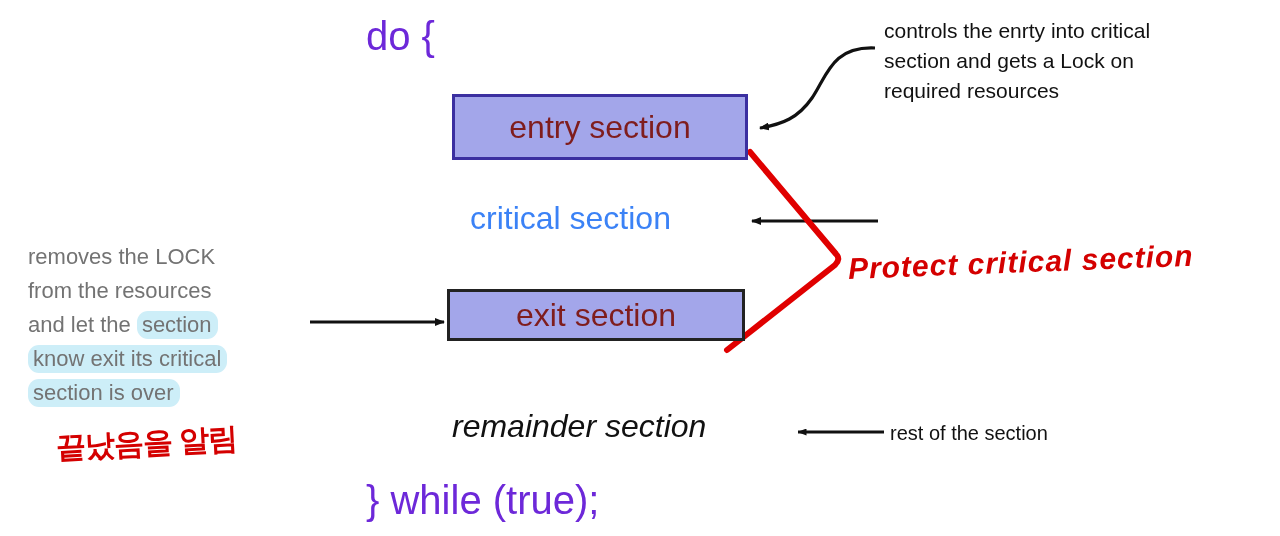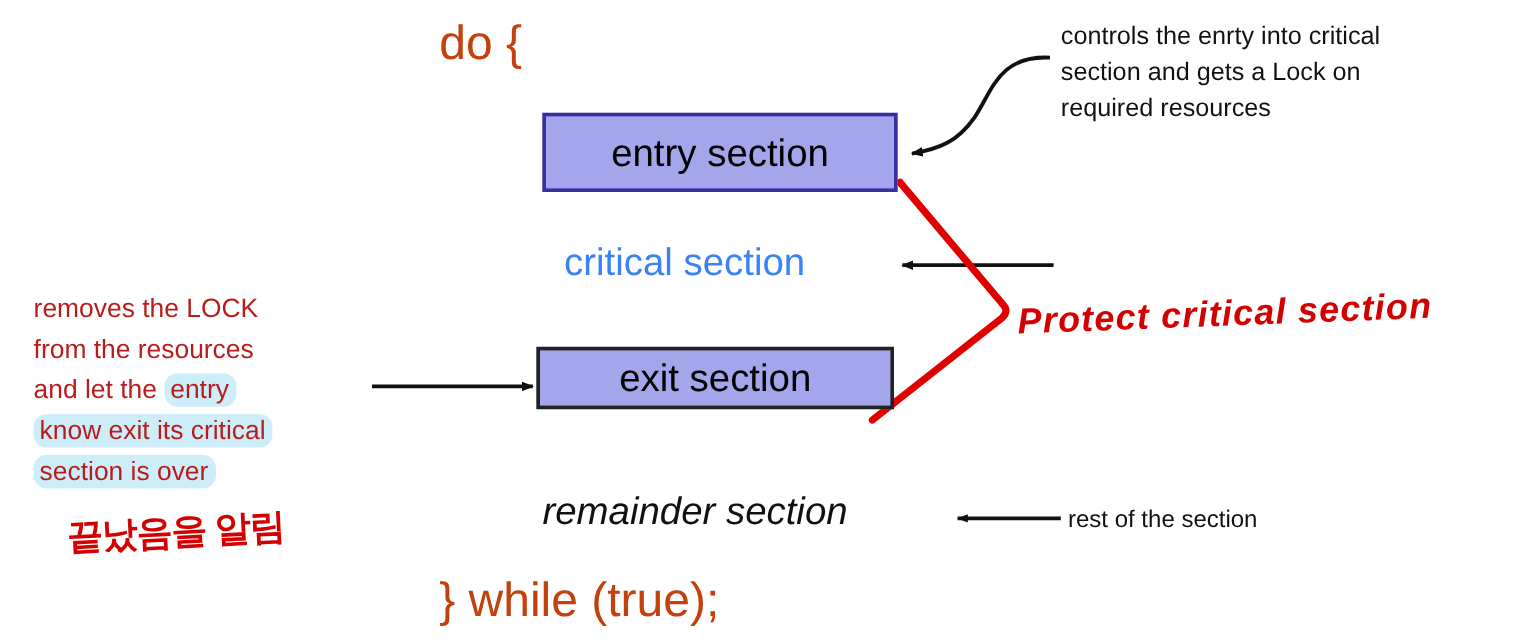--- a/index.html
+++ b/index.html
@@ -19,36 +19,36 @@
     background: #ffffff;
     overflow: hidden;
   }
   .abs { position: absolute; }
 
   
   .code-text {
     font-family: "Liberation Sans", sans-serif;
     font-size: 40px;
     font-weight: 400;
-    color: #c2410c;
+    color: #6d28d9;
     white-space: nowrap;
     letter-spacing: 0px;
   }
   #do-keyword  { left: 366px; top: 14px; }
   #while-keyword { left: 366px; top: 478px; text-align: right; }
 
   
   .section-box {
     box-sizing: border-box;
     display: flex;
     align-items: center;
     justify-content: center;
     background: #a3a6ea;
     font-size: 32px;
-    color: #000000;
+    color: #7f1d1d;
     white-space: nowrap;
   }
   #entry-box {
     left: 452px; top: 94px;
     width: 296px; height: 66px;
     border: 3px solid #3b2fa0;
   }
   #exit-box {
     left: 447px; top: 289px;
     width: 298px; height: 52px;
@@ -78,21 +78,21 @@
   }
   #entry-note { left: 884px; top: 16px; width: 400px; }
   #critical-note { left: 890px; top: 206px; white-space: nowrap; }
   #remainder-note { left: 890px; top: 418px; white-space: nowrap; font-size: 20px; }
 
   #exit-note {
     left: 28px; top: 240px;
     width: 292px;
     font-size: 22px;
     line-height: 34px;
-    color: #b91c1c;
+    color: #737373;
   }
   #exit-note .ln { display: block; }
   .hl {
     background: #cdeef8;
     border-radius: 11px;
     padding: 1px 6px 2px 5px;
     box-decoration-break: clone;
     -webkit-box-decoration-break: clone;
   }
 
@@ -172,21 +172,21 @@
     <div>section and gets a Lock on</div>
     <div>required resources</div>
   </div>
 
 
   <div class="abs note" id="remainder-note">rest of the section</div>
 
   <div class="abs" id="exit-note">
     <span class="ln">removes the LOCK</span>
     <span class="ln">from the resources</span>
-    <span class="ln"><span>and let the </span><span class="hl">entry</span></span>
+    <span class="ln"><span>and let the </span><span class="hl">section</span></span>
     <span class="ln"><span class="hl">know exit its critical</span></span>
     <span class="ln"><span class="hl">section is over</span></span>
   </div>
 
   <div class="abs handwriting" id="protect-handwriting">Protect  critical section</div>
 
   <div class="abs handwriting" id="korean-handwriting">끝났음을 알림</div>
 
 </div>
 

